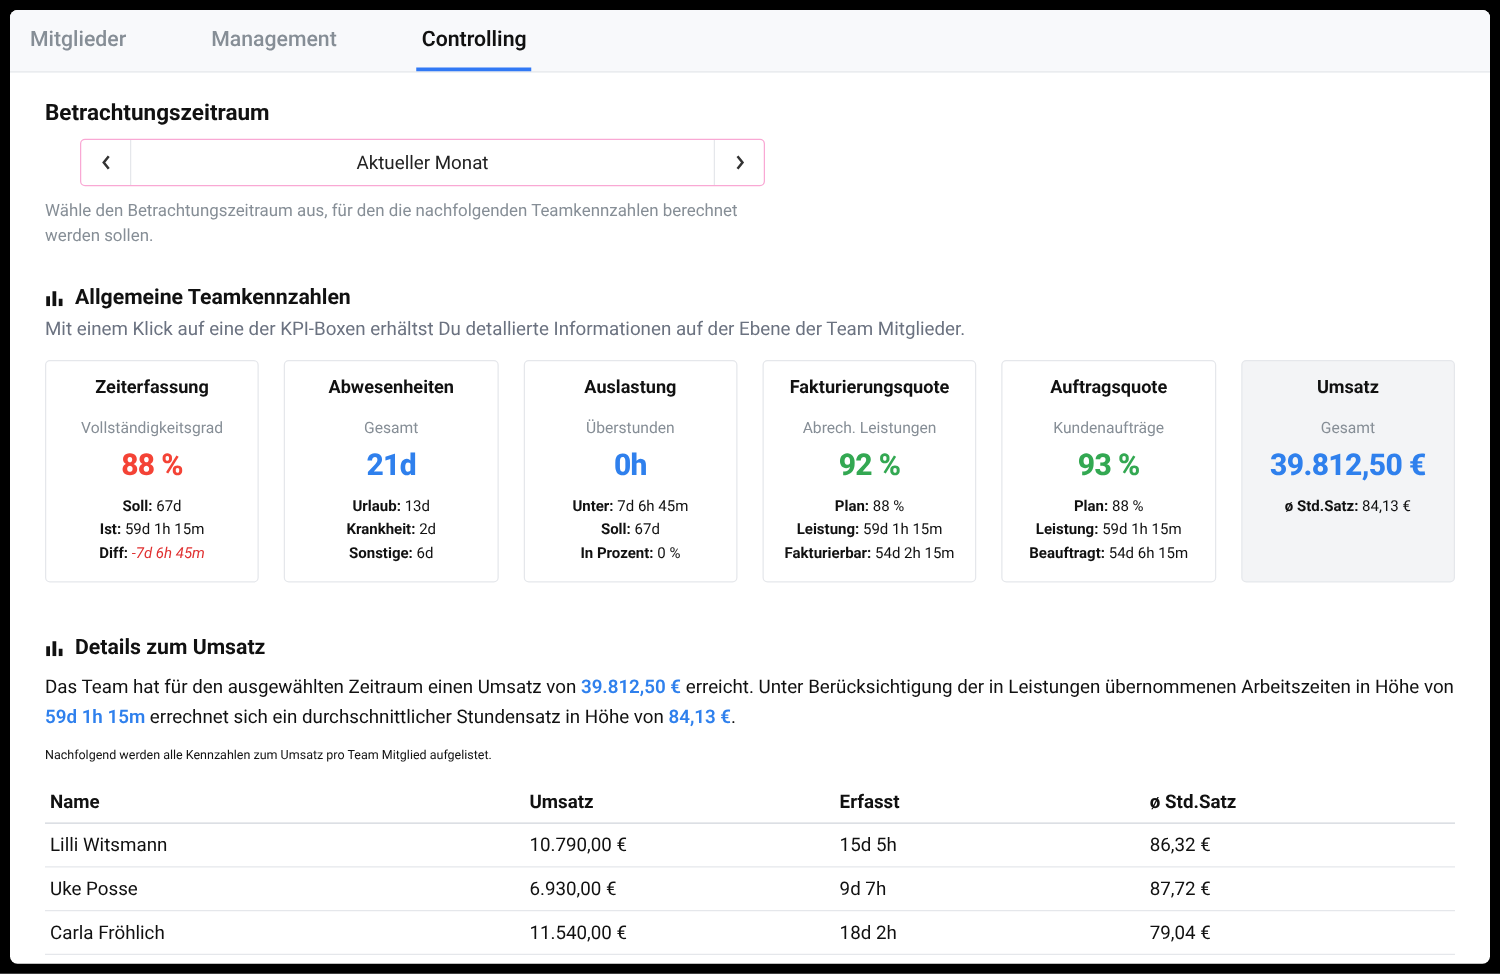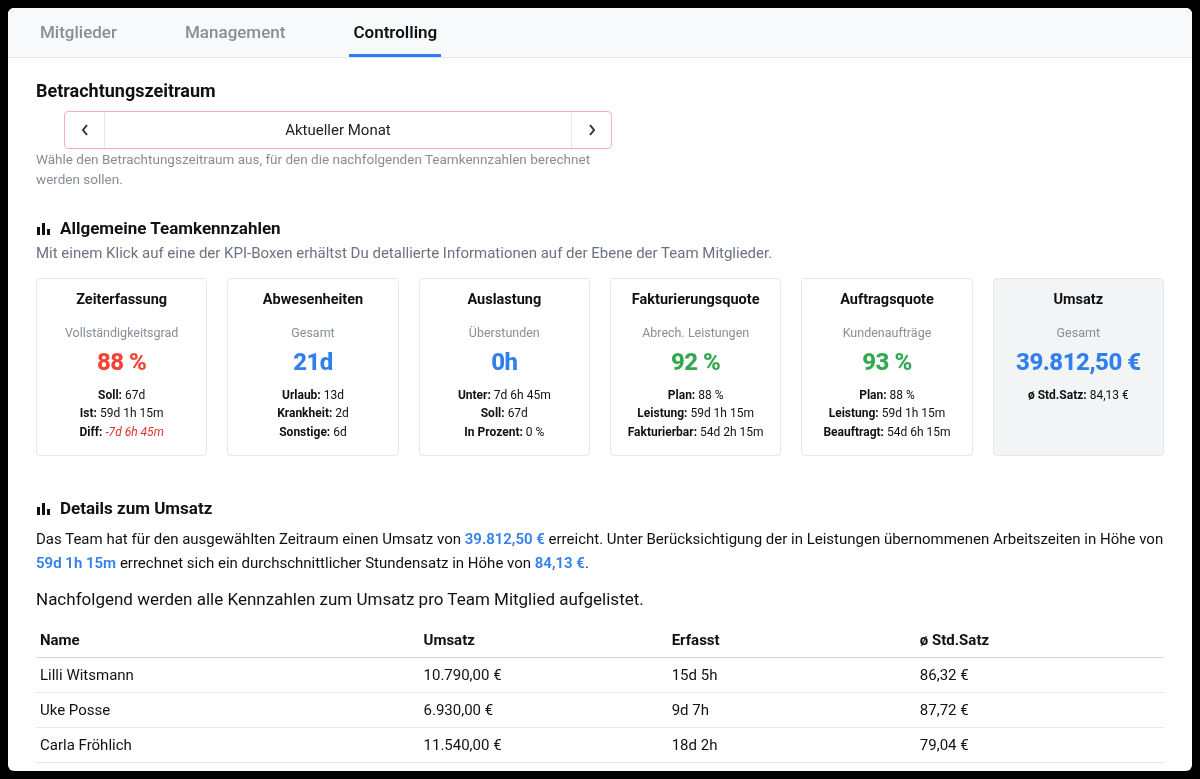--- a/index.html
+++ b/index.html
@@ -1,49 +1,49 @@
 <!DOCTYPE html>
 <html><head>
 <meta charset="utf-8">
 <style>
   * { box-sizing: border-box; margin: 0; padding: 0; }
   body { font-family: -apple-system, BlinkMacSystemFont, "Segoe UI", Roboto, Helvetica, Arial, sans-serif; background: #000; width: 1200px; height: 779px; overflow: hidden; }
   .frame { background: #fff; border-radius: 6px; margin: 8px; height: 763px; overflow: hidden; }
-  .tabs { display: flex; gap: 60px; padding: 0 28px; border-bottom: 1px solid #e5e7eb; background: #f8f9fb; }
+  .tabs { display: flex; gap: 60px; padding: 0 12px; border-bottom: 1px solid #e5e7eb; background: #f8f9fb; }
   .tab { padding: 14px 4px 12px; font-size: 17px; color: #868e96; cursor: pointer; border-bottom: 3px solid transparent; font-weight: 500; }
   .tab.active { color: #111; border-bottom-color: #3179f5; font-weight: 600; }
   .content { padding: 22px 28px 8px; }
   .section-title { font-size: 18px; font-weight: 700; color: #111; margin-bottom: 10px; }
   .period-row { display: flex; align-items: stretch; width: 548px; border: 1px solid #f9a8d4; border-radius: 4px; margin-left: 28px; }
   .period-btn { width: 40px; display: flex; align-items: center; justify-content: center; cursor: pointer; color: #333; }
   .period-btn.left { border-right: 1px solid #e5e7eb; }
   .period-btn.right { border-left: 1px solid #e5e7eb; }
   .period-label { flex: 1; text-align: center; padding: 9px 0; font-size: 15px; color: #222; }
-  .help-text { font-size: 13.5px; color: #868e96; max-width: 560px; line-height: 1.5; }
+  .help-text { font-size: 13.5px; color: #868e96; margin-top: 10px; max-width: 560px; line-height: 1.5; }
   .subhead { display: flex; align-items: center; gap: 8px; margin-top: 28px; font-size: 17px; font-weight: 700; color: #111; }
   .subhead svg { flex-shrink: 0; }
   .subdesc { font-size: 15px; color: #6b7280; margin-top: 6px; }
 
   .kpi-grid { display: grid; grid-template-columns: repeat(6, 1fr); gap: 20px; margin-top: 16px; }
   .kpi { border: 1px solid #e5e7eb; border-radius: 4px; padding: 12px 8px 14px; text-align: center; cursor: pointer; }
   .kpi.selected { background: #f3f4f6; }
   .kpi-title { font-size: 14.5px; font-weight: 700; color: #111; }
   .kpi-sub { font-size: 12.5px; color: #868e96; margin-top: 17px; }
   .kpi-val { font-size: 24px; font-weight: 800; margin-top: 8px; letter-spacing: -0.5px; }
   .kpi-val.red { color: #f44336; }
   .kpi-val.blue { color: #2f80ed; }
   .kpi-val.green { color: #33a852; }
   .kpi-lines { margin-top: 10px; font-size: 12px; color: #111; line-height: 1.55; }
   .kpi-lines b { font-weight: 700; }
   .diff-neg { color: #e03131; font-style: italic; }
 
   .detail-sec { margin-top: 42px; }
   .detail-p { font-size: 15px; color: #111; margin-top: 10px; line-height: 1.55; }
   .detail-p .hl { color: #2f80ed; font-weight: 600; }
-  .detail-p2 { font-size: 17px; color: #111; margin-top: 14px; }
+  .detail-p2 { font-size: 10px; color: #111; margin-top: 14px; }
 
   table { width: 100%; border-collapse: collapse; margin-top: 14px; }
   th { text-align: left; font-size: 15px; font-weight: 700; color: #111; padding: 8px 4px; border-bottom: 1px solid #d1d5db; }
   td { font-size: 15px; color: #111; padding: 8px 4px; border-bottom: 1px solid #e5e7eb; }
   .col-name { width: 34%; }
   .col-b { width: 22%; }
 </style>
 </head>
 <body>
 

